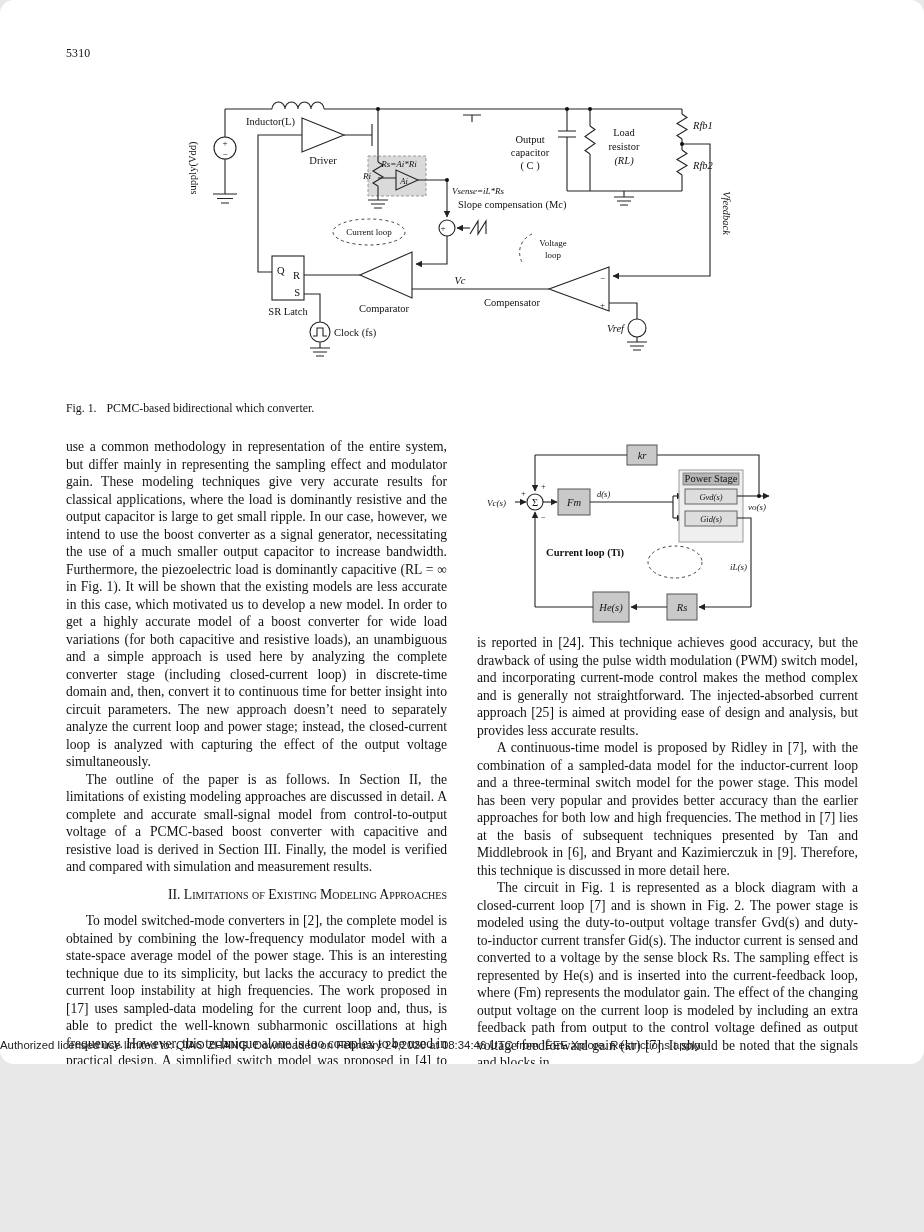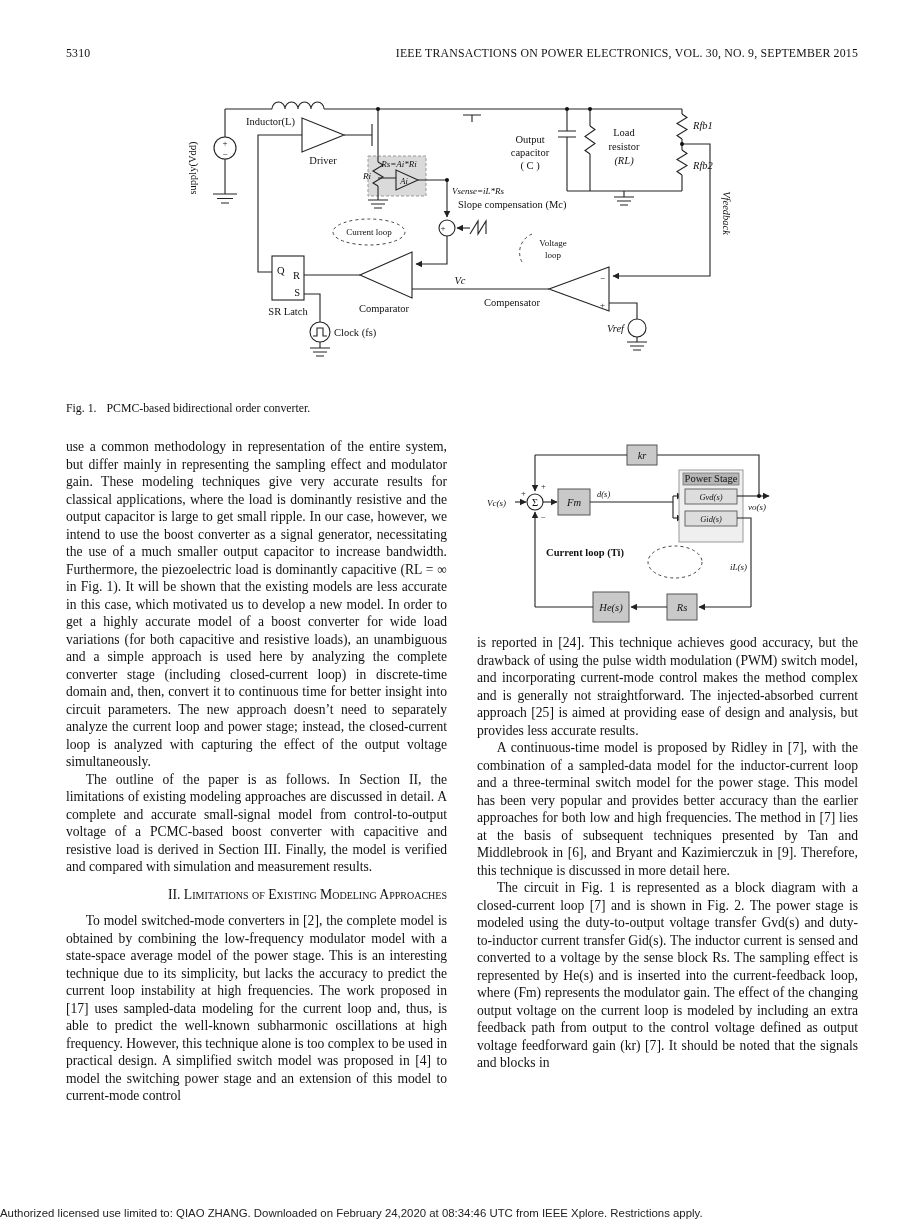--- a/index.html
+++ b/index.html
@@ -1,17 +1,17 @@
 <!DOCTYPE html>
 <html><head>
 <meta charset="utf-8">
 <style>
   html,body{margin:0;padding:0;background:#e8e8e8;}
-  .page{position:relative;width:924px;height:1232px;margin:0 auto;background:#ffffff;
-        font-family:"Liberation Serif",serif;color:#111;overflow:hidden;}
+  .page{position:relative;width:924px;height:1064px;margin:0 auto;background:#ffffff;
+        font-family:"Liberation Serif",serif;color:#111;overflow:hidden;border-radius:14px;}
   .pg-header{position:absolute;top:46px;left:66px;right:66px;display:flex;
         justify-content:space-between;font-size:11.8px;letter-spacing:.2px;}
   .fig1-wrap{position:absolute;top:86px;left:172px;}
   .fig-caption{font-size:11.8px;line-height:15px;}
   .fig1-caption{position:absolute;top:401px;left:66px;right:66px;}
   .cap-label{margin-right:10px;}
   .columns{position:absolute;top:438px;left:66px;width:792px;display:flex;gap:30px;}
   .col{width:381px;font-size:13.6px;line-height:17.5px;text-align:justify;}
   .col p{margin:0;text-indent:1.45em;}
   .col p.noindent{text-indent:0;}
@@ -37,21 +37,20 @@
   .pshdr{fill:#b5b5b5;stroke:#777;stroke-width:.8;}
   .gblk{fill:#dddddd;stroke:#666;stroke-width:1;}
 </style>
 </head>
 <body>
 
 <div class="page">
 
   <div class="pg-header">
     <span>5310</span>
-    <span>IEEE TRANSACTIONS ON POWER ELECTRONICS, VOL. 30, NO. 9, SEPTEMBER 2015</span>
   </div>
 
   <div class="fig1-wrap">
     <svg width="620" height="300" viewBox="0 0 620 300">
       <defs>
         <marker id="ah1" markerWidth="7" markerHeight="7" refX="5.5" refY="3" orient="auto">
           <path d="M0,0 L6,3 L0,6 Z" fill="#222"></path>
         </marker>
       </defs>
 
@@ -183,21 +182,21 @@
       <text class="lbl" x="116" y="229" text-anchor="middle">SR Latch</text>
       <text class="lbl" x="212" y="226" text-anchor="middle">Comparator</text>
       <text class="lbl it" x="288" y="198" text-anchor="middle">Vc</text>
       <text class="lbl" x="340" y="220" text-anchor="middle">Compensator</text>
       <text class="lbl" x="162" y="250">Clock (fs)</text>
       <text class="lbl it" x="452" y="246" text-anchor="end">Vref</text>
     </svg>
   </div>
 
   <div class="fig-caption fig1-caption">
-    <span class="cap-label">Fig. 1.</span><span>PCMC-based bidirectional order converter.</span>
+    <span class="cap-label">Fig. 1.</span><span>PCMC-based bidirectional which converter.</span>
   </div>
 
   <div class="columns">
 
     <div class="col">
       <p class="noindent">use a common methodology in representation of the entire system, but differ mainly in representing the sampling effect and modulator gain. These modeling techniques give very accurate results for classical applications, where the load is dominantly resistive and the output capacitor is large to get small ripple. In our case, however, we intend to use the boost converter as a signal generator, necessitating the use of a much smaller output capacitor to increase bandwidth. Furthermore, the piezoelectric load is dominantly capacitive (RL = ∞ in Fig. 1). It will be shown that the existing models are less accurate in this case, which motivated us to develop a new model.  In order to get a highly accurate model of a boost converter for wide load variations (for both capacitive and resistive loads), an unambiguous and a simple approach is used here by analyzing the complete converter stage (including closed-current loop) in discrete-time domain and, then, convert it to continuous time for better insight into circuit parameters. The new approach doesn’t need to separately analyze the current loop and power stage; instead, the closed-current loop is analyzed with capturing the effect of the output voltage simultaneously.</p>
       <p>The outline of the paper is as follows. In Section II, the limitations of existing modeling approaches are discussed in detail. A complete and accurate small-signal model from control-to-output voltage of a PCMC-based boost converter with capacitive and resistive load is derived in Section III. Finally, the model is verified and compared with simulation and measurement results.</p>
       <h2 class="sect">II. Limitations of Existing Modeling Approaches</h2>
       <p>To model switched-mode converters in [2], the complete model is obtained by combining the low-frequency modulator model with a state-space average model of the power stage. This is an interesting technique due to its simplicity, but lacks the accuracy to predict the current loop instability at high frequencies. The work proposed in [17] uses sampled-data modeling for the current loop and, thus, is able to predict the well-known subharmonic oscillations at high frequency. However, this technique alone is too complex to be used in practical design. A simplified switch model was proposed in [4] to model the switching power stage and an extension of this model to current-mode control</p>
     </div>

